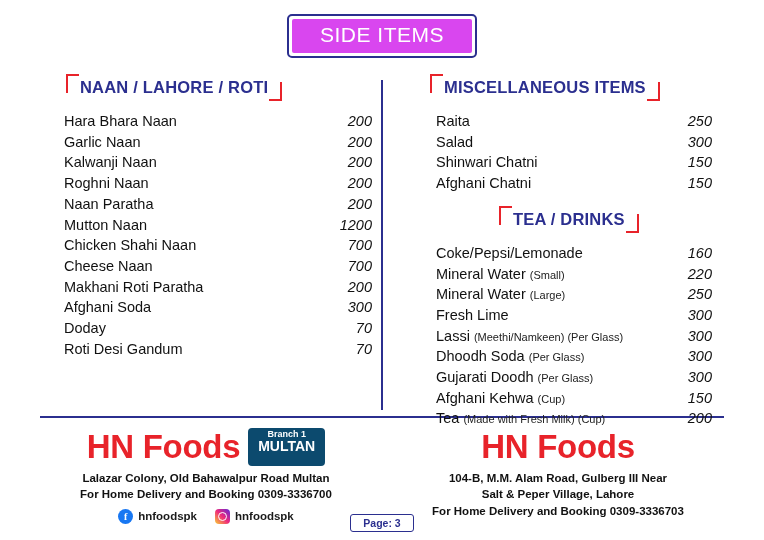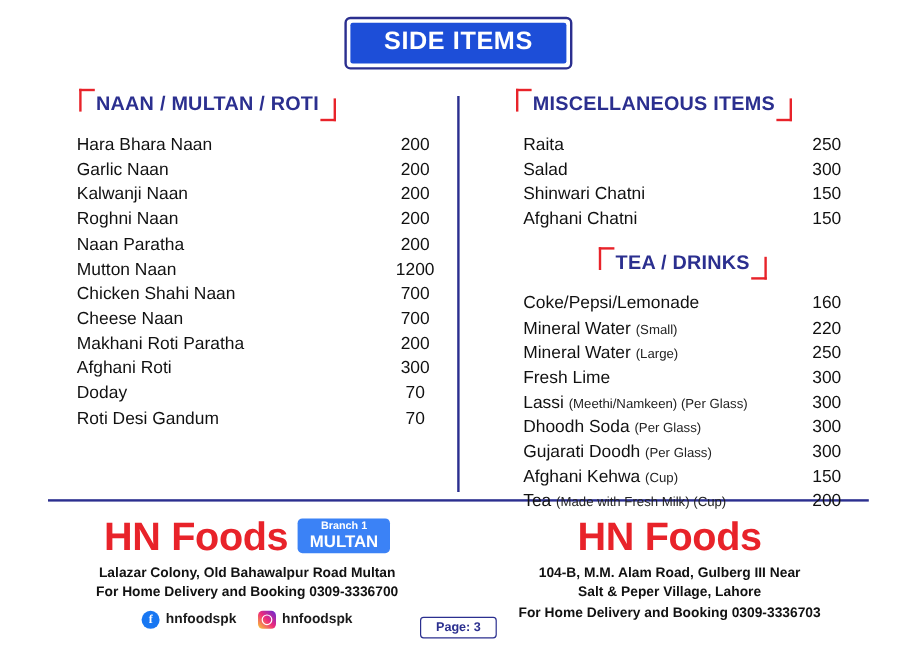--- a/index.html
+++ b/index.html
@@ -21,23 +21,23 @@
   .banner-wrap {
     display: flex; justify-content: center;
     padding-top: 14px;
   }
   .banner {
     border: 2px solid #2b2f8f;
     border-radius: 5px;
     padding: 3px;
   }
   .banner-inner {
-    background: #1d4ed8;
+    background: #d946ef;
     color: #ffffff;
-    font-weight: bold;
+    font-weight: normal;
     font-size: 21px;
     letter-spacing: 0.5px;
     padding: 4px 28px 6px 28px;
     border-radius: 2px;
     text-align: center;
   }
 
   
   .columns {
     position: relative;
@@ -103,22 +103,23 @@
     color: #111111;
   }
   .name { flex: 1 1 auto; }
   .qual {
     font-size: 11px;
     color: #222;
   }
   .price {
     flex: 0 0 auto;
     width: 46px;
-    text-align: center;
+    text-align: right;
     font-size: 14.5px;
+    font-style: italic;
   }
   .col.left .row { padding-left: 24px; }
   .col.left .price { margin-left: 12px; width: 52px; }
   .col.right .row { padding-left: 6px; }
   .col.right .price { width: 46px; }
   .col.right .row .name { max-width: 230px; }
 
   
   .footer-rule {
     height: 1.5px;
@@ -137,24 +138,24 @@
     justify-content: center;
     gap: 8px;
   }
   .brand {
     color: #e8232a;
     font-weight: bold;
     font-size: 33px;
     letter-spacing: -0.3px;
   }
   .branch-badge {
-    background: #3b82f6;
+    background: #0c4a6e;
     color: #ffffff;
     border-radius: 4px;
-    padding: 2px 10px 2px 10px;
+    padding: 2px 10px 12px 10px;
     line-height: 1.05;
     text-align: center;
   }
   .branch-badge .bl { font-size: 9px; font-weight: bold; display: block; }
   .branch-badge .bc { font-size: 14px; font-weight: bold; display: block; }
   .addr {
     margin-top: 4px;
     font-size: 11.5px;
     font-weight: bold;
     line-height: 1.45;
@@ -208,21 +209,21 @@
   <div class="banner-wrap">
     <div class="banner">
       <div class="banner-inner">SIDE ITEMS</div>
     </div>
   </div>
 
   <div class="columns">
     <div class="divider"></div>
 
     <div class="col left">
-      <div class="section-head sh-naan">NAAN / MULTAN / ROTI</div>
+      <div class="section-head sh-naan">NAAN / LAHORE / ROTI</div>
       <ul class="items" id="naan-list">
           <li class="row">
             <span class="name">Hara Bhara Naan</span>
             <span class="price">200</span>
           </li>
           <li class="row">
             <span class="name">Garlic Naan</span>
             <span class="price">200</span>
           </li>
           <li class="row">
@@ -247,21 +248,21 @@
           </li>
           <li class="row">
             <span class="name">Cheese Naan</span>
             <span class="price">700</span>
           </li>
           <li class="row">
             <span class="name">Makhani Roti Paratha</span>
             <span class="price">200</span>
           </li>
           <li class="row">
-            <span class="name">Afghani Roti</span>
+            <span class="name">Afghani Soda</span>
             <span class="price">300</span>
           </li>
           <li class="row">
             <span class="name">Doday</span>
             <span class="price">70</span>
           </li>
           <li class="row">
             <span class="name">Roti Desi Gandum</span>
             <span class="price">70</span>
           </li>

